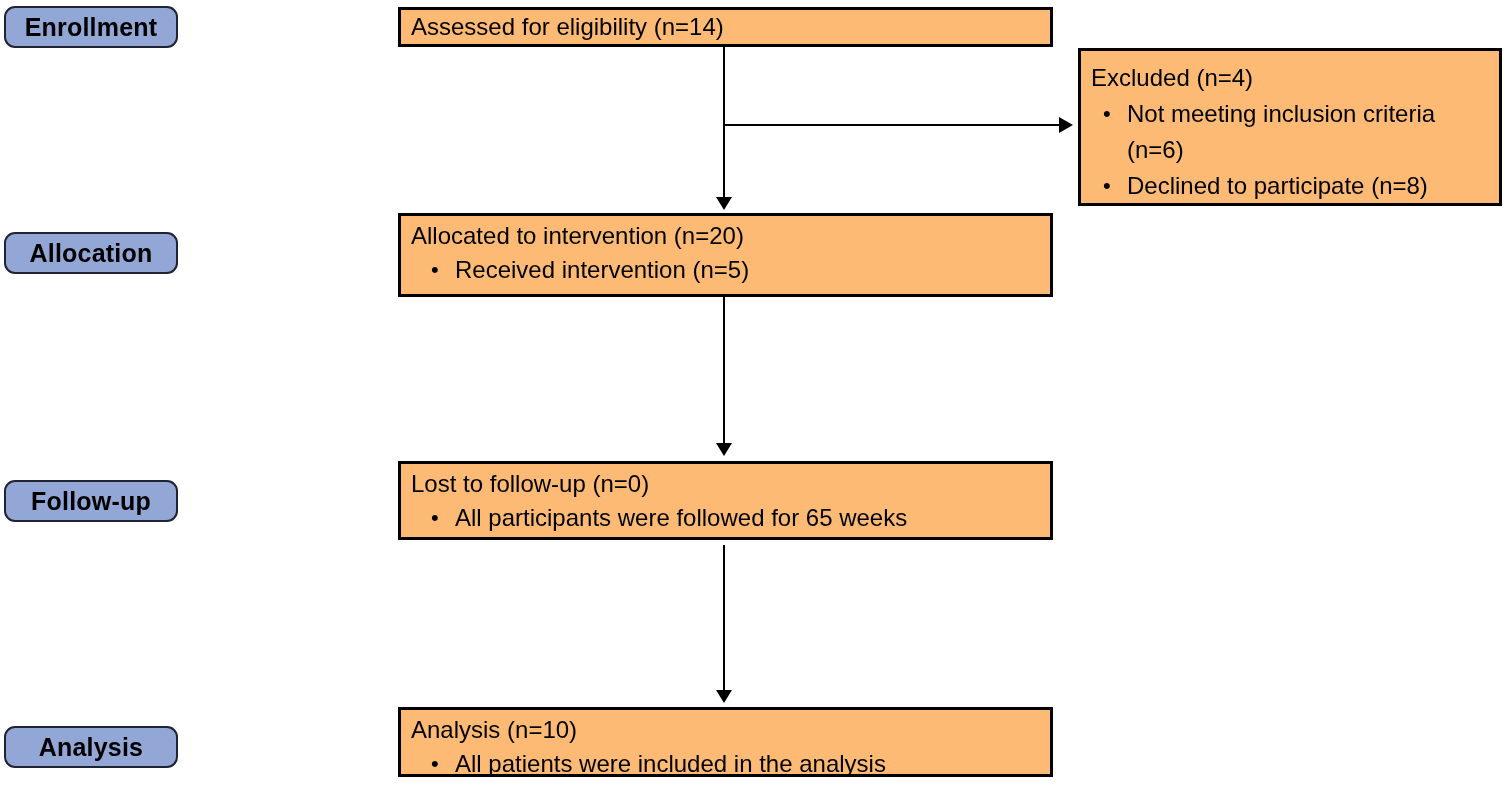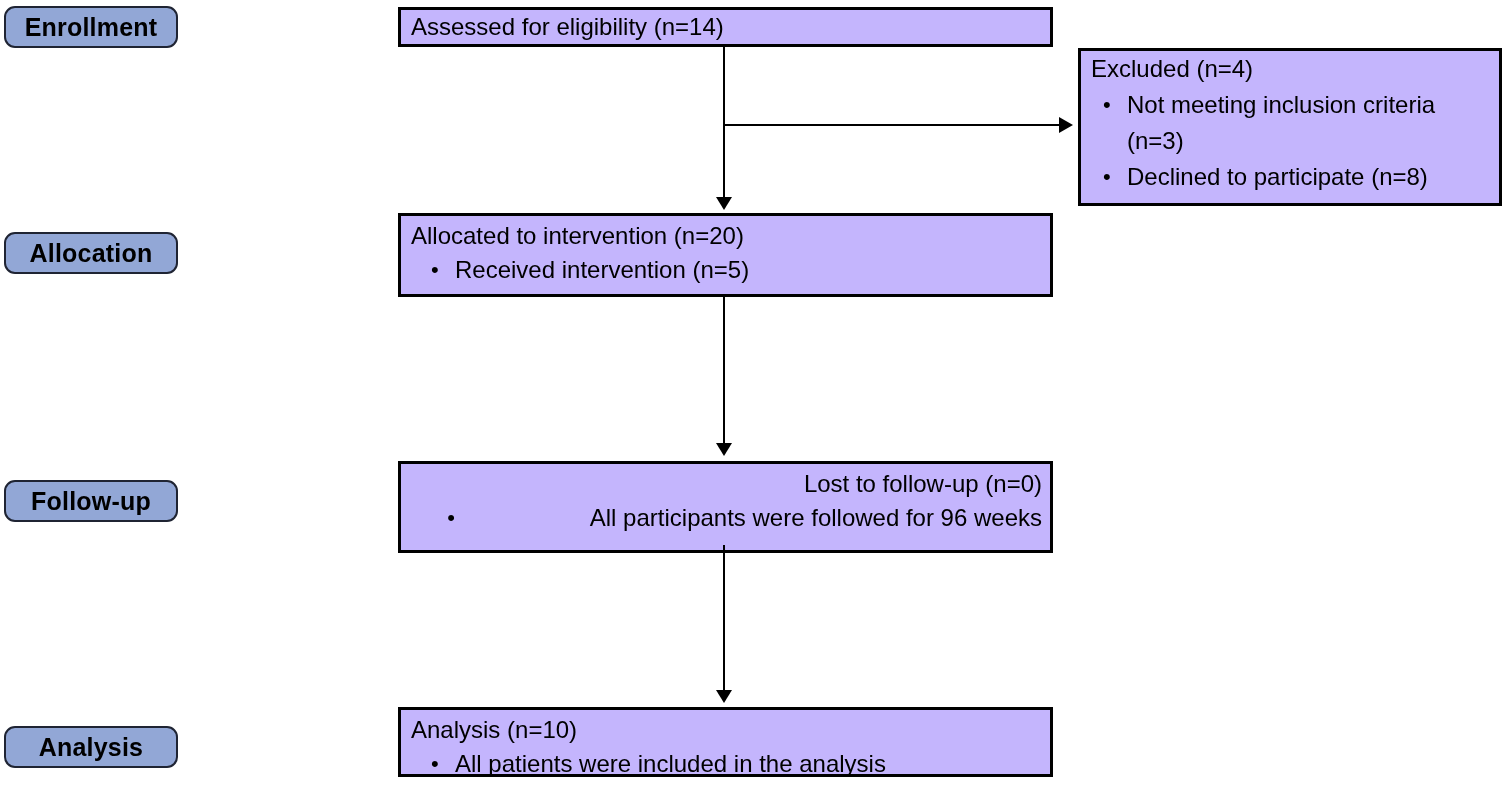--- a/index.html
+++ b/index.html
@@ -34,30 +34,30 @@
     letter-spacing: 0.2px;
   }
   .stage-enrollment { top: 6px; }
   .stage-allocation { top: 232px; text-align: right; }
   .stage-followup   { top: 480px; }
   .stage-analysis   { top: 726px; }
 
   
   .fbox {
     position: absolute;
-    background: #c4b5fd;
+    background: #fdba74;
     border: 3px solid #000000;
     font-size: 24px;
     line-height: 34px;
     padding: 3px 8px 0 10px;
   }
   .fbox-assessed  { left: 398px; top: 7px;   width: 655px; height: 40px; display: flex; align-items: center; padding-top: 0; }
-  .fbox-excluded  { left: 1078px; top: 48px; width: 424px; height: 158px; line-height: 36px; padding-top: 0; }
+  .fbox-excluded  { left: 1078px; top: 48px; width: 424px; height: 158px; line-height: 36px; padding-top: 9px; }
   .fbox-allocated { left: 398px; top: 213px; width: 655px; height: 84px; }
-  .fbox-lost      { left: 398px; top: 461px; width: 655px; height: 92px; text-align: right; }
+  .fbox-lost      { left: 398px; top: 461px; width: 655px; height: 79px; }
   .fbox-analysis  { left: 398px; top: 707px; width: 655px; height: 70px; }
 
   .bullet {
     display: flex;
     align-items: flex-start;
   }
   .bullet .dot {
     flex: 0 0 24px;
     margin-left: 20px;
     font-size: 22px;
@@ -126,41 +126,41 @@
   </div>
 
   <div class="fbox fbox-assessed">
     <div>Assessed for eligibility (n=14)</div>
   </div>
 
   <div class="fbox fbox-excluded">
     <div>Excluded (n=4)</div>
     <div class="bullet">
       <span class="dot">•</span>
-      <span class="btext">Not meeting inclusion criteria (n=3)</span>
+      <span class="btext">Not meeting inclusion criteria (n=6)</span>
     </div>
     <div class="bullet">
       <span class="dot">•</span>
       <span class="btext">Declined to participate (n=8)</span>
     </div>
   </div>
 
   <div class="fbox fbox-allocated">
     <div>Allocated to intervention (n=20)</div>
     <div class="bullet">
       <span class="dot">•</span>
       <span class="btext">Received intervention (n=5)</span>
     </div>
   </div>
 
   <div class="fbox fbox-lost">
     <div>Lost to follow-up (n=0)</div>
     <div class="bullet">
       <span class="dot">•</span>
-      <span class="btext">All participants were followed for 96 weeks</span>
+      <span class="btext">All participants were followed for 65 weeks</span>
     </div>
   </div>
 
   <div class="fbox fbox-analysis">
     <div>Analysis (n=10)</div>
     <div class="bullet">
       <span class="dot">•</span>
       <span class="btext">All patients were included in the analysis</span>
     </div>
   </div>

